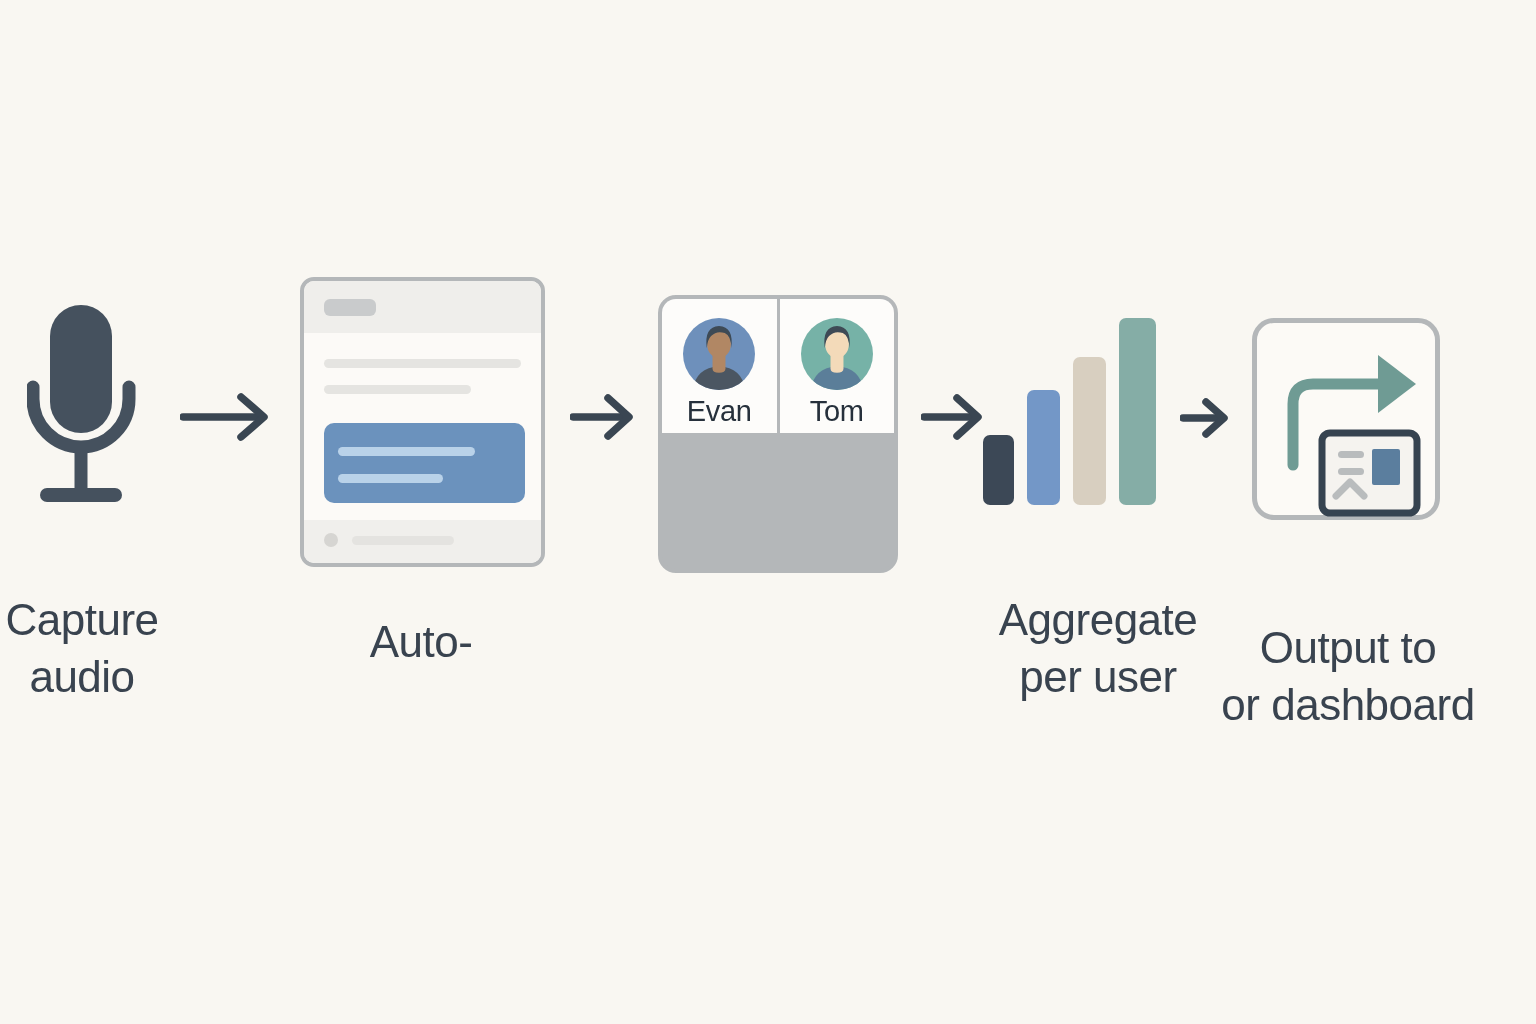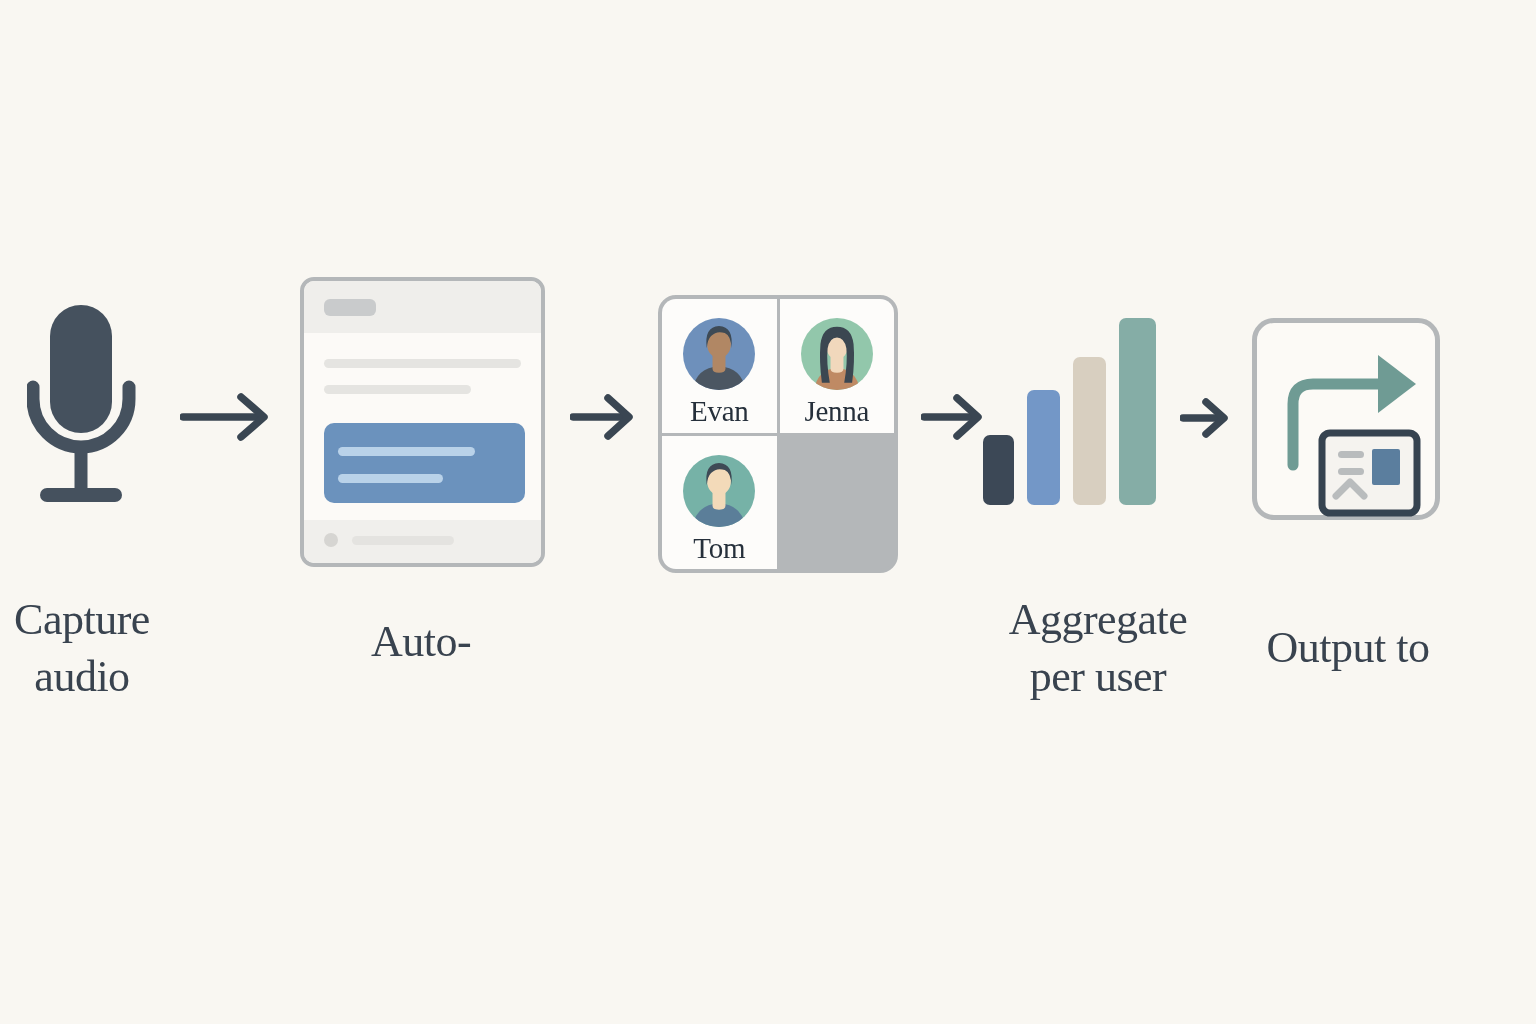--- a/index.html
+++ b/index.html
@@ -2,21 +2,21 @@
 <html><head>
 <meta charset="utf-8">
 <style>
   html, body { margin: 0; padding: 0; }
   body {
     width: 1536px; height: 1024px;
     background: #f9f7f2;
     font-family: "Liberation Sans", sans-serif;
     overflow: hidden;
   }
-  .canvas { position: relative; width: 1536px; height: 1024px; font-family: Liberation Serif, serif; }
+  .canvas { position: relative; width: 1536px; height: 1024px; }
   .abs { position: absolute; }
 
   
   .step-label {
     position: absolute;
     width: 340px;
     transform: translateX(-50%);
     text-align: center;
     font-size: 44px;
     line-height: 57px;
@@ -150,35 +150,20 @@
         <g clip-path="url(#c0)">
           <path class="av-shirt" d="M13,102 Q17,69 50,67 Q83,69 87,102 Z" fill="#4b5662"></path>
           <path class="av-skin" d="M41,48 h18 v22 q0,6 -9,6 q-9,0 -9,-6 Z" fill="#b18764"></path>
           <ellipse class="av-skin" cx="50" cy="36" rx="16.5" ry="20" fill="#b18764"></ellipse>
           <path class="av-hair" d="M33,42 Q29,12 50,11 Q71,12 67,42 Q67,25 58,21 Q47,17 39,25 Q34,30 33,42 Z" fill="#3e4a55"></path>
         </g>
       </svg>
       <div class="pname">Evan</div>
     </div>
 
-    <div class="cell">
-      <svg viewBox="0 0 100 100" width="72" height="72">
-        <clipPath id="c1">
-            <circle cx="50" cy="50" r="50"></circle>
-          </clipPath>
-        <circle class="av-bg" cx="50" cy="50" r="50" fill="#92c7ab"></circle>
-        <g clip-path="url(#c1)">
-          <path class="av-shirt" d="M18,102 Q22,71 50,69 Q78,71 82,102 Z" fill="#bf8a64"></path>
-          <path class="av-skin" d="M41,50 h18 v20 q0,6 -9,6 q-9,0 -9,-6 Z" fill="#f1d8bc"></path>
-          <ellipse class="av-skin" cx="50" cy="38" rx="15.5" ry="19.5" fill="#f1d8bc"></ellipse>
-          <path class="av-hair" d="M29,90 Q25,60 27,36 Q30,12 50,12 Q70,12 73,36 Q75,60 71,90 L60,90 Q65,62 63,42 Q60,27 50,27 Q40,27 37,42 Q35,62 40,90 Z" fill="#3b4751"></path>
-        </g>
-      </svg>
-      <div class="pname">Jenna</div>
-    </div>
 
     <div class="cell">
       <svg viewBox="0 0 100 100" width="72" height="72">
         <clipPath id="c2">
             <circle cx="50" cy="50" r="50"></circle>
           </clipPath>
         <circle class="av-bg" cx="50" cy="50" r="50" fill="#76b2a7"></circle>
         <g clip-path="url(#c2)">
           <path class="av-shirt" d="M13,102 Q17,69 50,67 Q83,69 87,102 Z" fill="#5b7e99"></path>
           <path class="av-skin" d="M41,48 h18 v22 q0,6 -9,6 q-9,0 -9,-6 Z" fill="#f3dab9"></path>
@@ -227,15 +212,16 @@
   </div>
   <div class="step-label lbl-2">
     <span>Auto-</span>
   </div>
   <div class="step-label lbl-4">
     <span>Aggregate</span>
     <span>per user</span>
   </div>
   <div class="step-label lbl-5">
     <span>Output to</span>
+    <span>or dashboard</span>
   </div>
 
 </div>
 
 </body></html>

